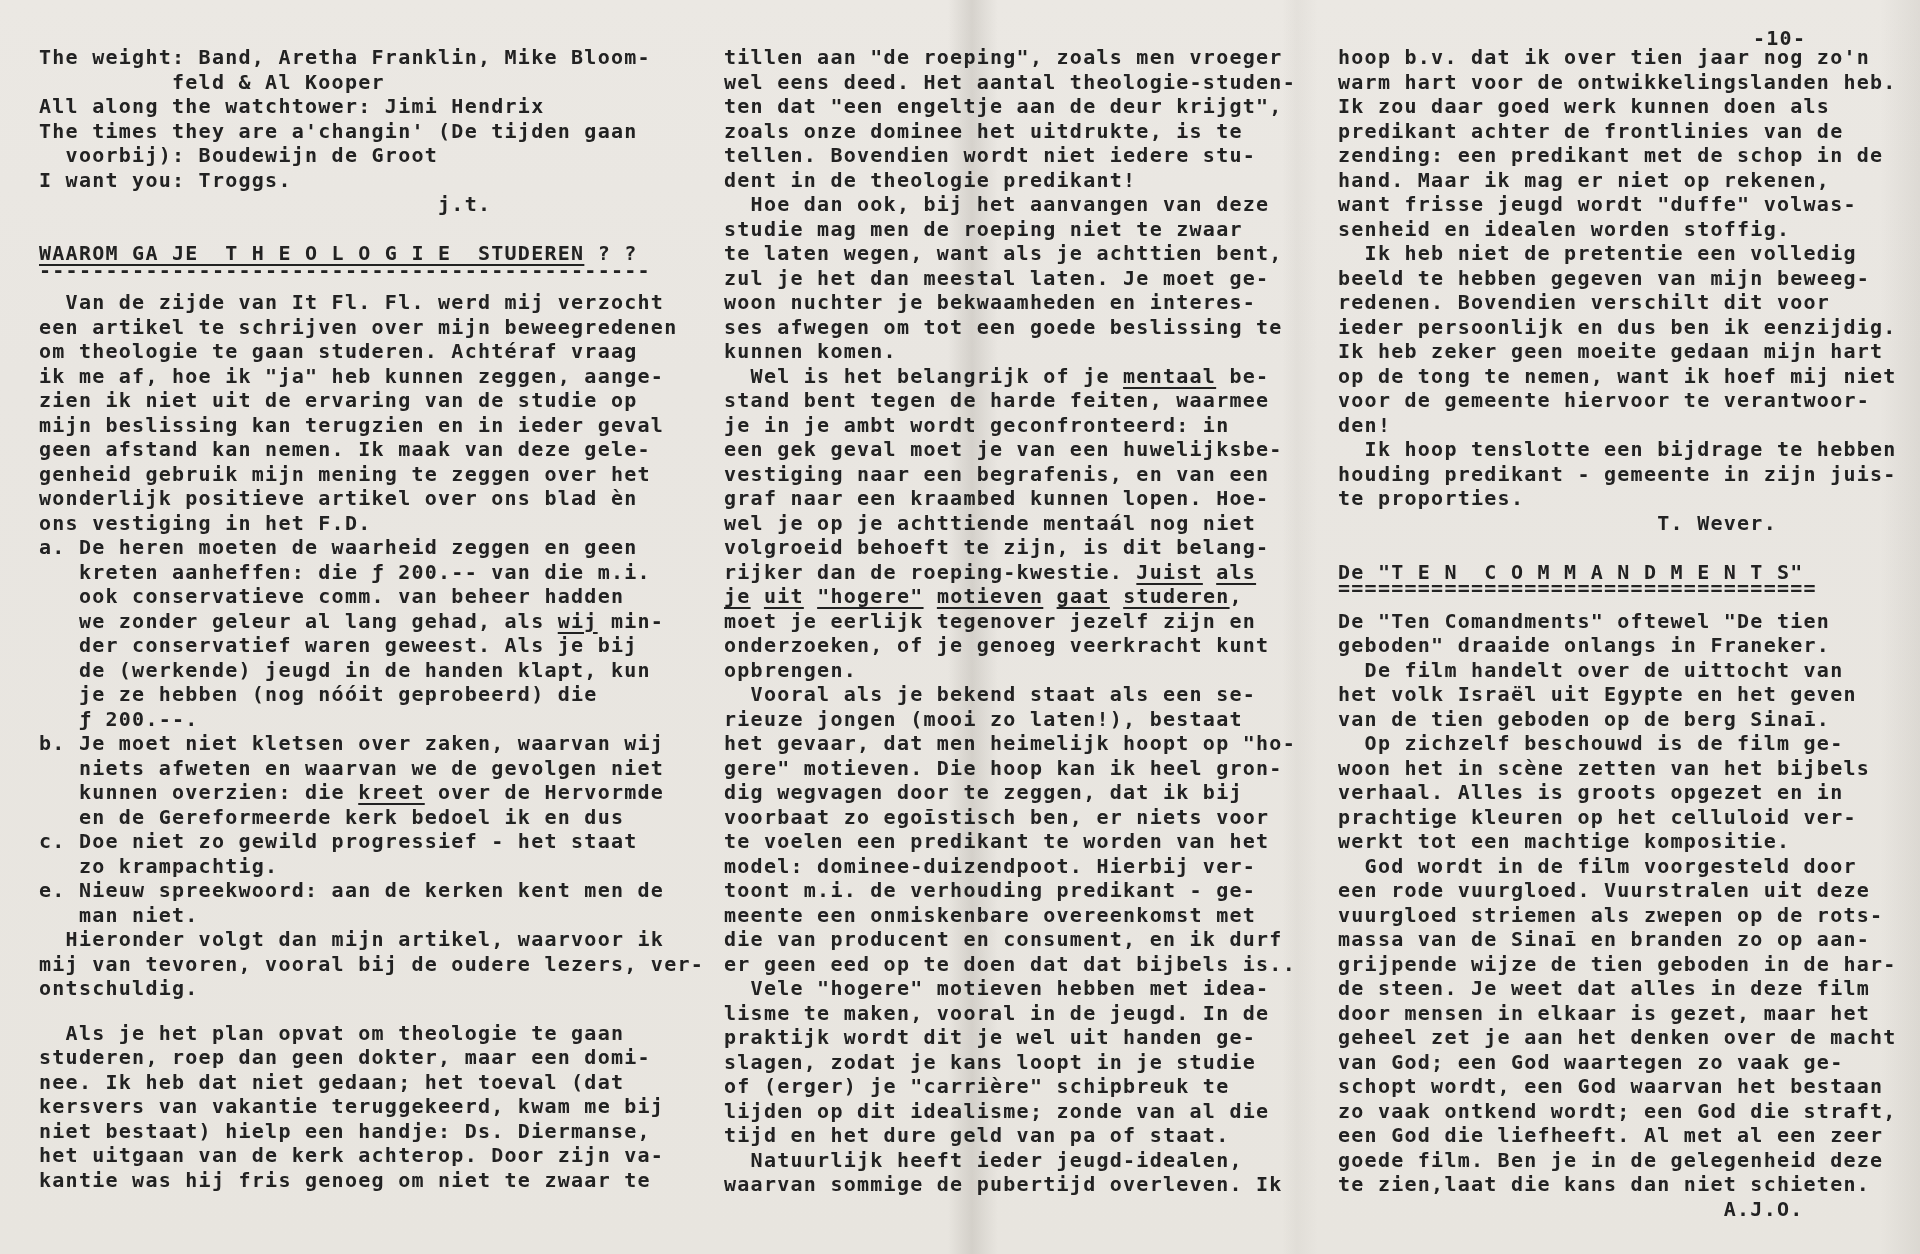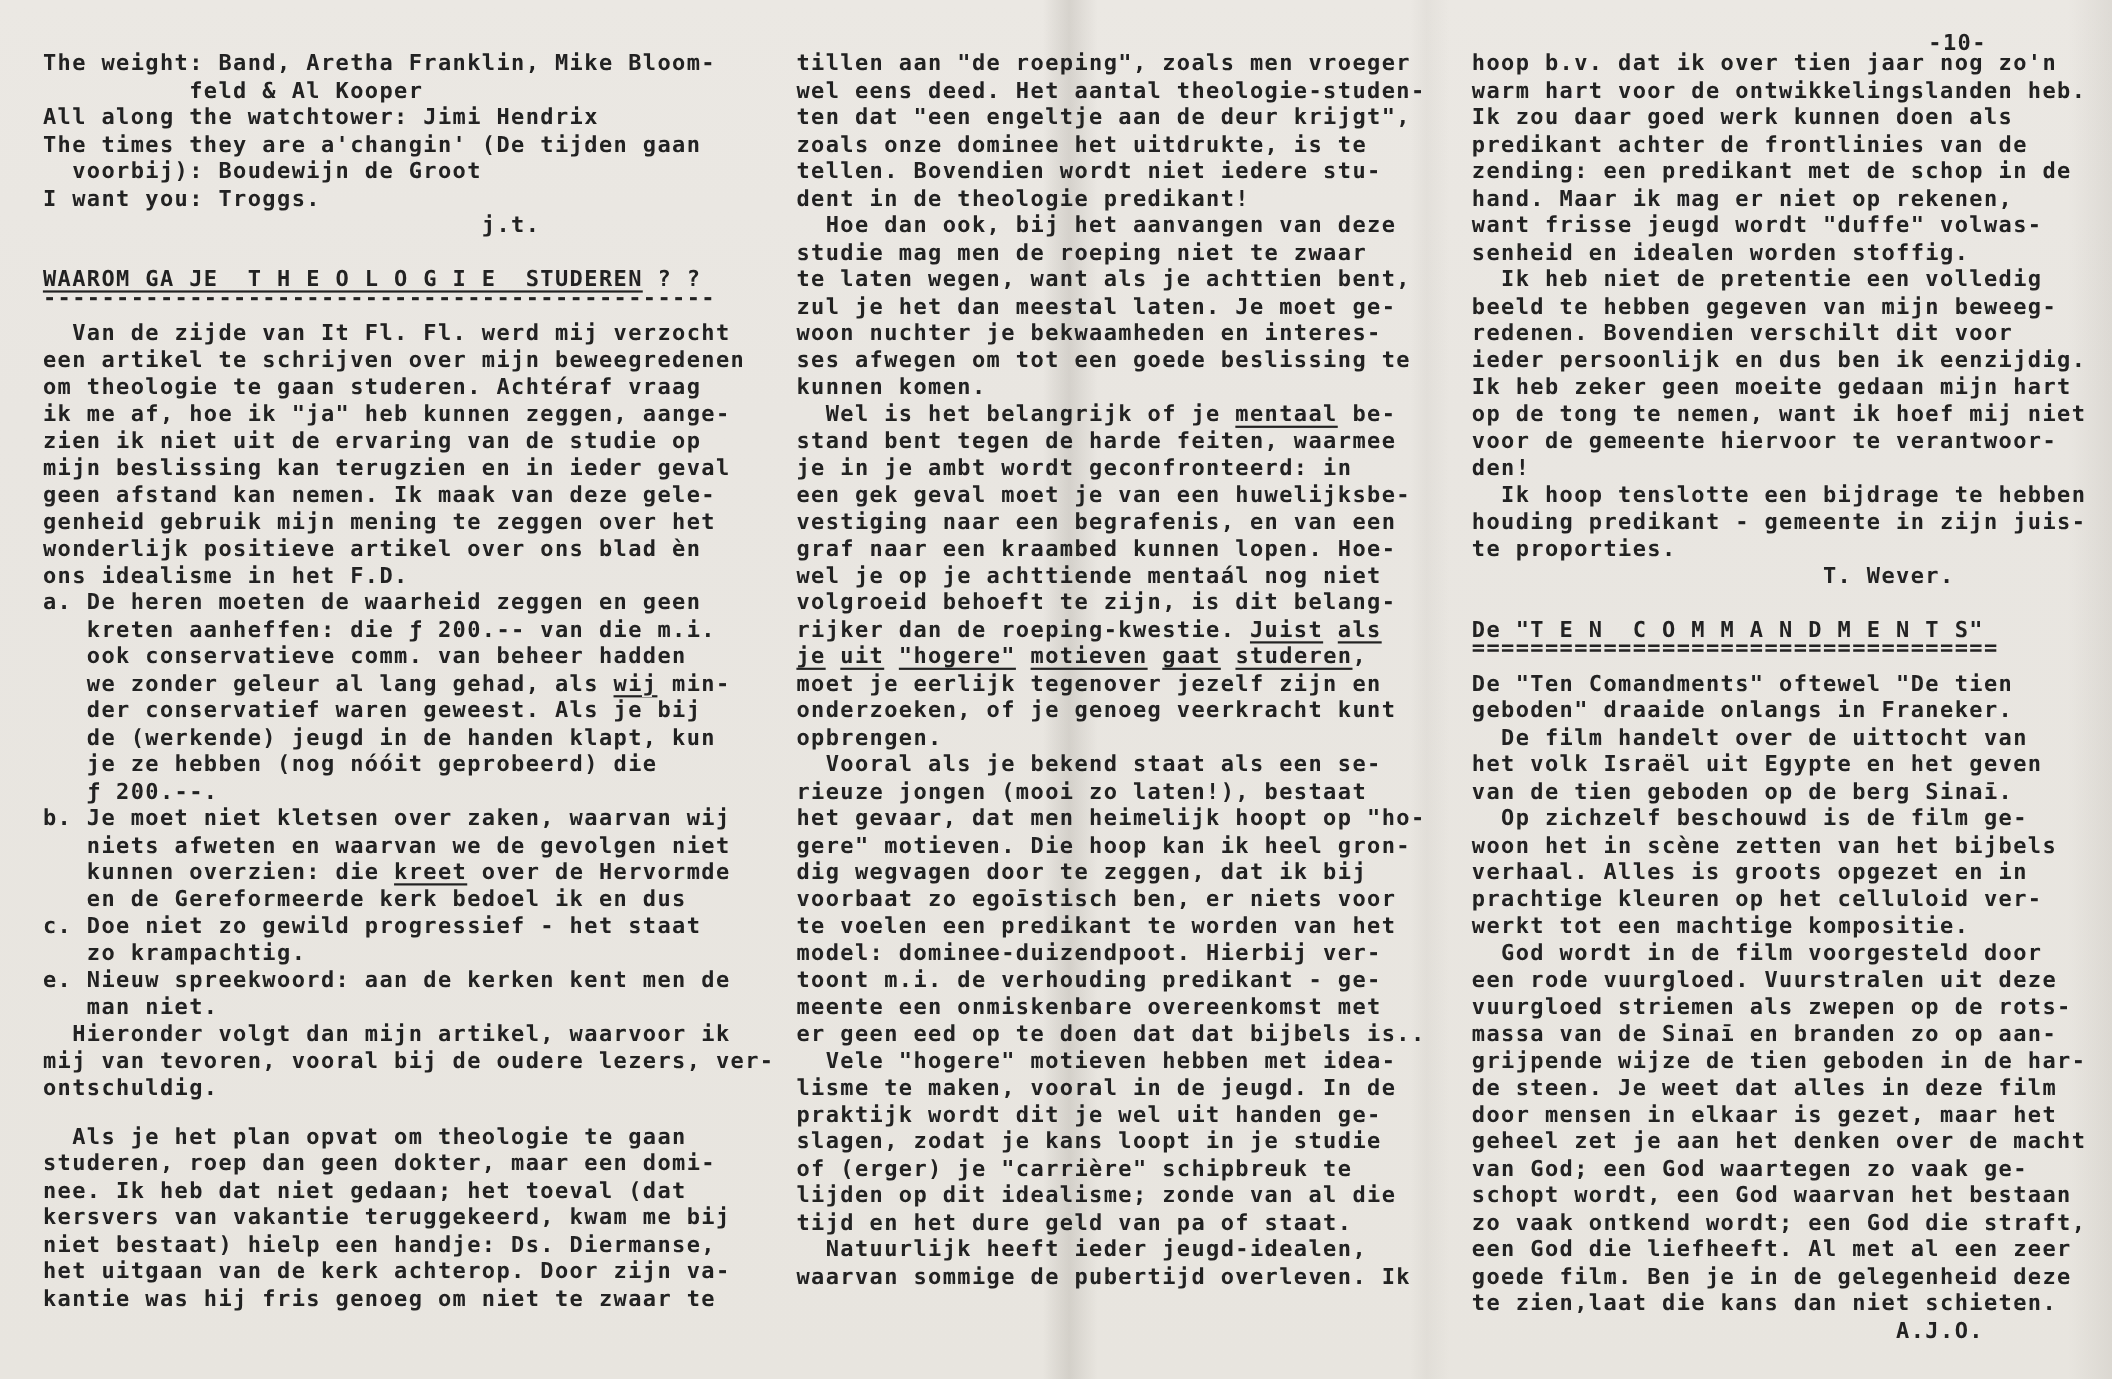--- a/index.html
+++ b/index.html
@@ -57,21 +57,21 @@
       <div class="dashrow">----------------------------------------------</div>
       <div class="line">  Van de zijde van It Fl. Fl. werd mij verzocht</div>
       <div class="line">een artikel te schrijven over mijn beweegredenen</div>
       <div class="line">om theologie te gaan studeren. Achtéraf vraag</div>
       <div class="line">ik me af, hoe ik "ja" heb kunnen zeggen, aange-</div>
       <div class="line">zien ik niet uit de ervaring van de studie op</div>
       <div class="line">mijn beslissing kan terugzien en in ieder geval</div>
       <div class="line">geen afstand kan nemen. Ik maak van deze gele-</div>
       <div class="line">genheid gebruik mijn mening te zeggen over het</div>
       <div class="line">wonderlijk positieve artikel over ons blad èn</div>
-      <div class="line">ons idealisme in het F.D.</div>
+      <div class="line">ons vestiging in het F.D.</div>
       <div class="line">a. De heren moeten de waarheid zeggen en geen</div>
       <div class="line">   kreten aanheffen: die ƒ 200.-- van die m.i.</div>
       <div class="line">   ook conservatieve comm. van beheer hadden</div>
       <div class="line">   we zonder geleur al lang gehad, als <span class="u">wij</span> min-</div>
       <div class="line">   der conservatief waren geweest. Als je bij</div>
       <div class="line">   de (werkende) jeugd in de handen klapt, kun</div>
       <div class="line">   je ze hebben (nog nóóit geprobeerd) die</div>
       <div class="line">   ƒ 200.--.</div>
       <div class="line">b. Je moet niet kletsen over zaken, waarvan wij</div>
       <div class="line">   niets afweten en waarvan we de gevolgen niet</div>
@@ -123,20 +123,21 @@
       <div class="line">  Vooral als je bekend staat als een se-</div>
       <div class="line">rieuze jongen (mooi zo laten!), bestaat</div>
       <div class="line">het gevaar, dat men heimelijk hoopt op "ho-</div>
       <div class="line">gere" motieven. Die hoop kan ik heel gron-</div>
       <div class="line">dig wegvagen door te zeggen, dat ik bij</div>
       <div class="line">voorbaat zo egoīstisch ben, er niets voor</div>
       <div class="line">te voelen een predikant te worden van het</div>
       <div class="line">model: dominee-duizendpoot. Hierbij ver-</div>
       <div class="line">toont m.i. de verhouding predikant - ge-</div>
       <div class="line">meente een onmiskenbare overeenkomst met</div>
+      <div class="line">die van producent en consument, en ik durf</div>
       <div class="line">er geen eed op te doen dat dat bijbels is..</div>
       <div class="line">  Vele "hogere" motieven hebben met idea-</div>
       <div class="line">lisme te maken, vooral in de jeugd. In de</div>
       <div class="line">praktijk wordt dit je wel uit handen ge-</div>
       <div class="line">slagen, zodat je kans loopt in je studie</div>
       <div class="line">of (erger) je "carrière" schipbreuk te</div>
       <div class="line">lijden op dit idealisme; zonde van al die</div>
       <div class="line">tijd en het dure geld van pa of staat.</div>
       <div class="line">  Natuurlijk heeft ieder jeugd-idealen,</div>
       <div class="line">waarvan sommige de pubertijd overleven. Ik</div>

